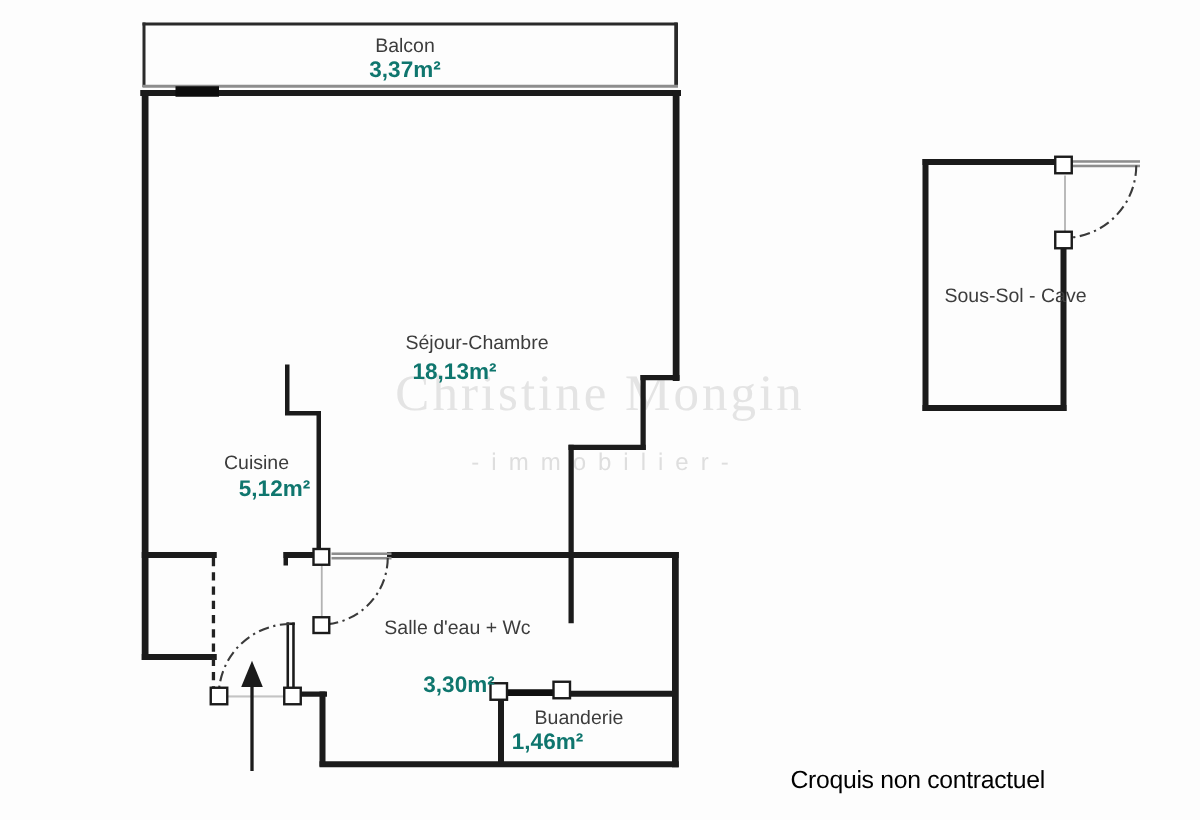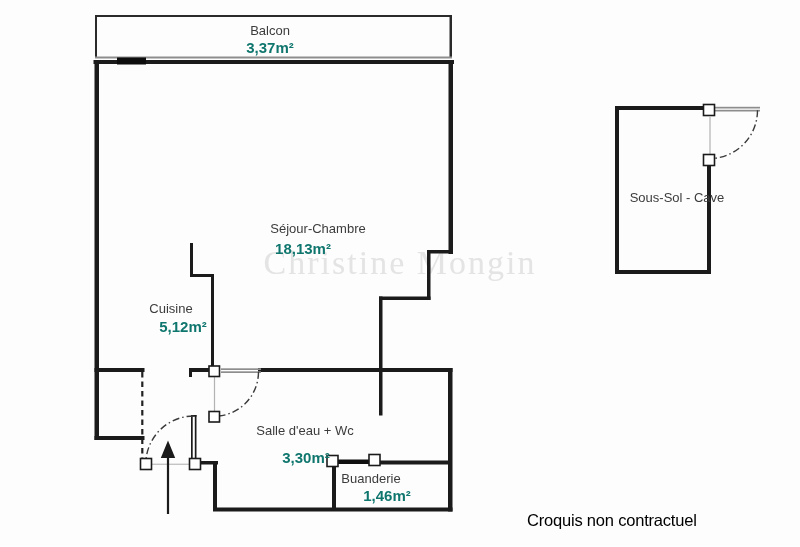--- a/index.html
+++ b/index.html
@@ -41,20 +41,21 @@
   .jamb{fill:#ffffff;stroke:#1b1b1b;stroke-width:1.6px;}
   .swing{fill:none;stroke:#3a3a3a;stroke-width:1.4px;stroke-dasharray:7 3 1.5 3;}
 </style>
 </head>
 <body>
 
 <div class="stage">
 
   <div class="watermark">
     <div class="wm-name">Christine Mongin</div>
+    <div class="wm-tagline">-immobilier-</div>
   </div>
 
   <svg class="plan" width="800" height="547" viewBox="0 0 800 547">
 
     <g>
       <rect class="wt" x="95" y="15" width="356.5" height="2"></rect>
       <rect class="wt" x="95" y="15" width="2" height="43"></rect>
       <rect class="wt" x="449.5" y="15" width="2.5" height="43"></rect>
     </g>
 
@@ -147,23 +148,23 @@
   <div class="labels">
     <div class="room-name" style="left:270px;top:30px">Balcon</div>
     <div class="room-area" style="left:270px;top:47px">3,37m²</div>
 
     <div class="room-name" style="left:318px;top:228px">Séjour-Chambre</div>
     <div class="room-area" style="left:303px;top:248px">18,13m²</div>
 
     <div class="room-name" style="left:171px;top:308px">Cuisine</div>
     <div class="room-area" style="left:183px;top:326px">5,12m²</div>
 
-    <div class="room-name" style="left:305px;top:430px">Salle d'eau + Wc</div>
+    <div class="room-name" style="left:305px;top:418px">Salle d'eau + Wc</div>
     <div class="room-area" style="left:306px;top:457px">3,30m²</div>
 
-    <div class="room-name" style="left:371px;top:478px">Buanderie</div>
-    <div class="room-area" style="left:387px;top:495px">1,46m²</div>
+    <div class="room-name" style="left:386px;top:478px">Buanderie</div>
+    <div class="room-area" style="left:365px;top:495px">1,46m²</div>
 
     <div class="room-name" style="left:677px;top:197px">Sous-Sol - Cave</div>
   </div>
 
   <div class="disclaimer">Croquis non contractuel</div>
 </div>
 
 </body></html>

